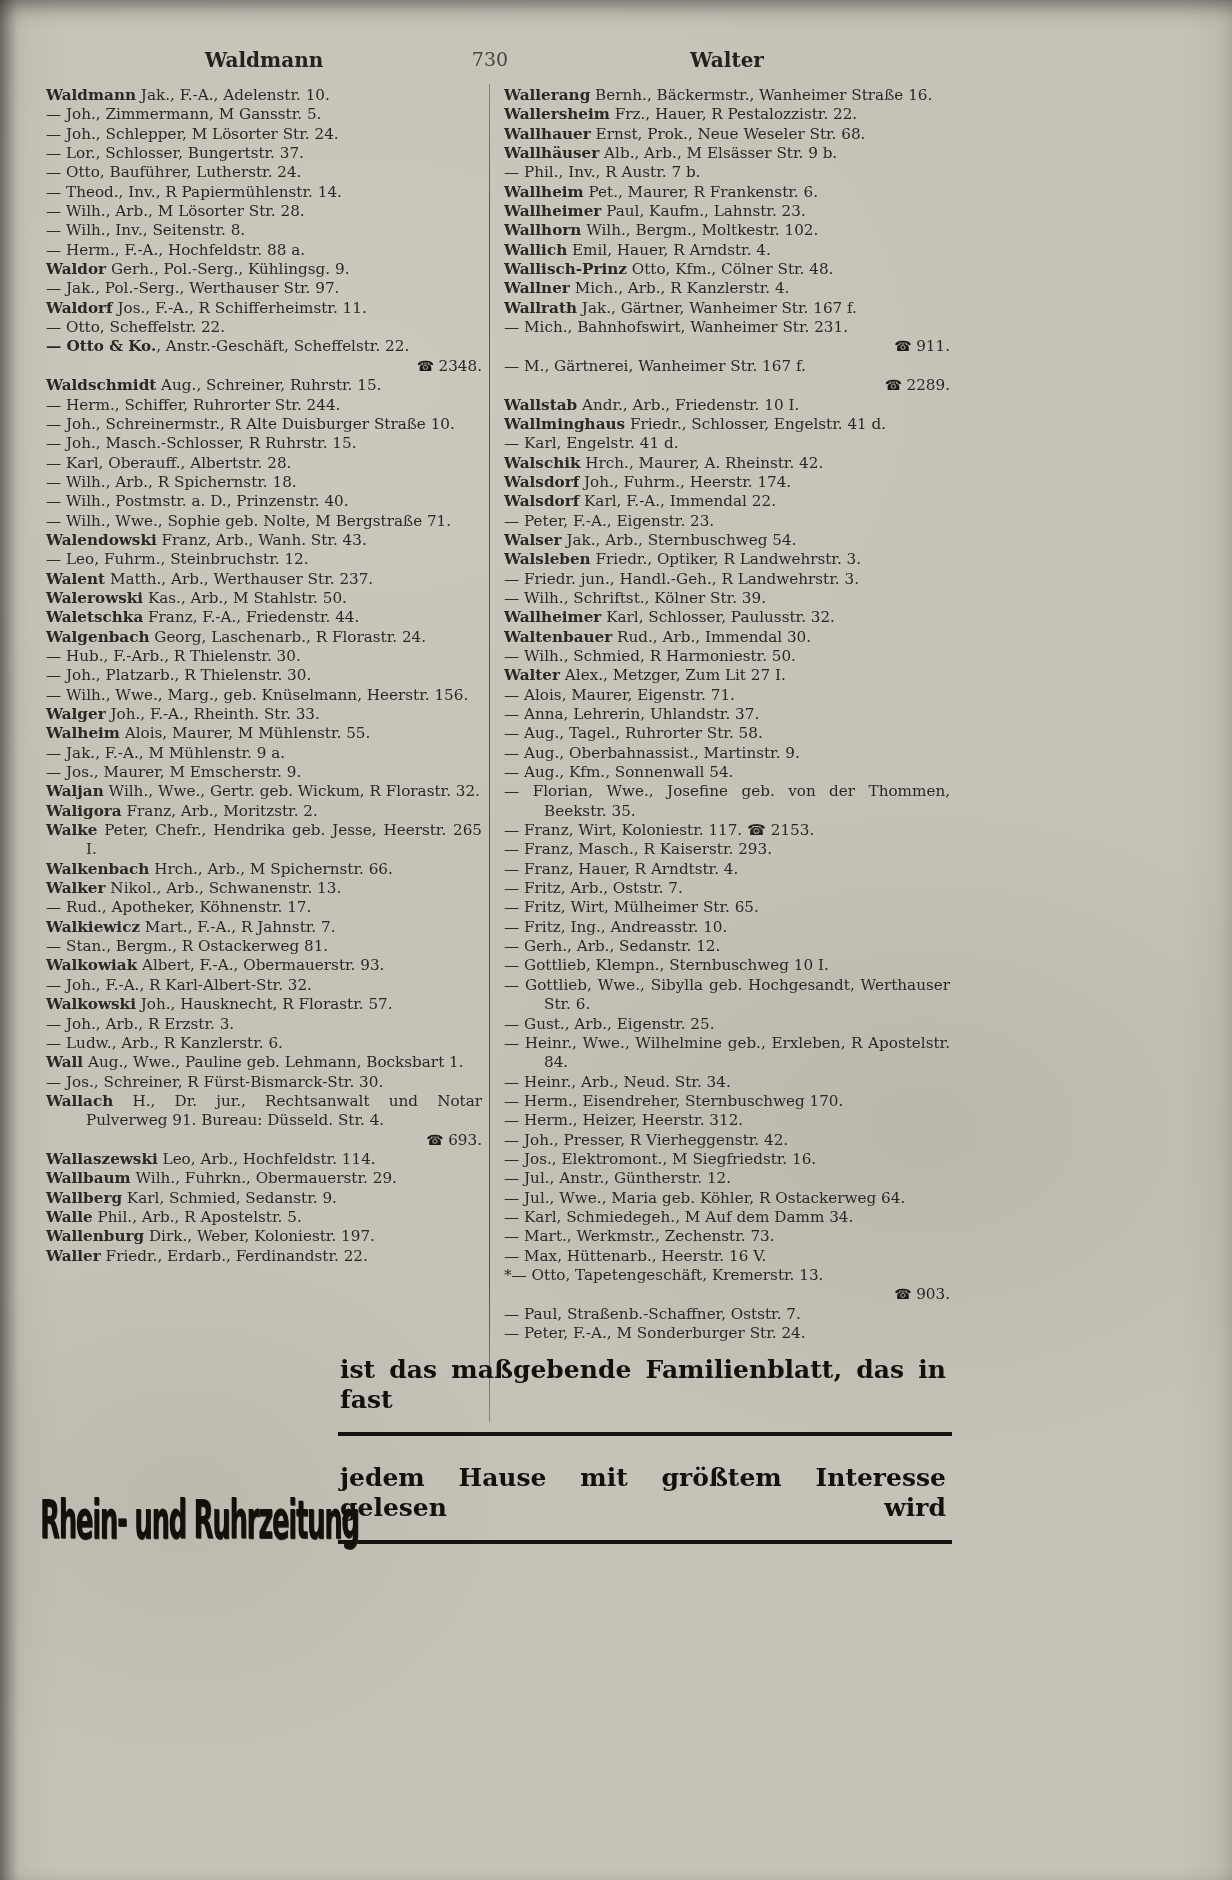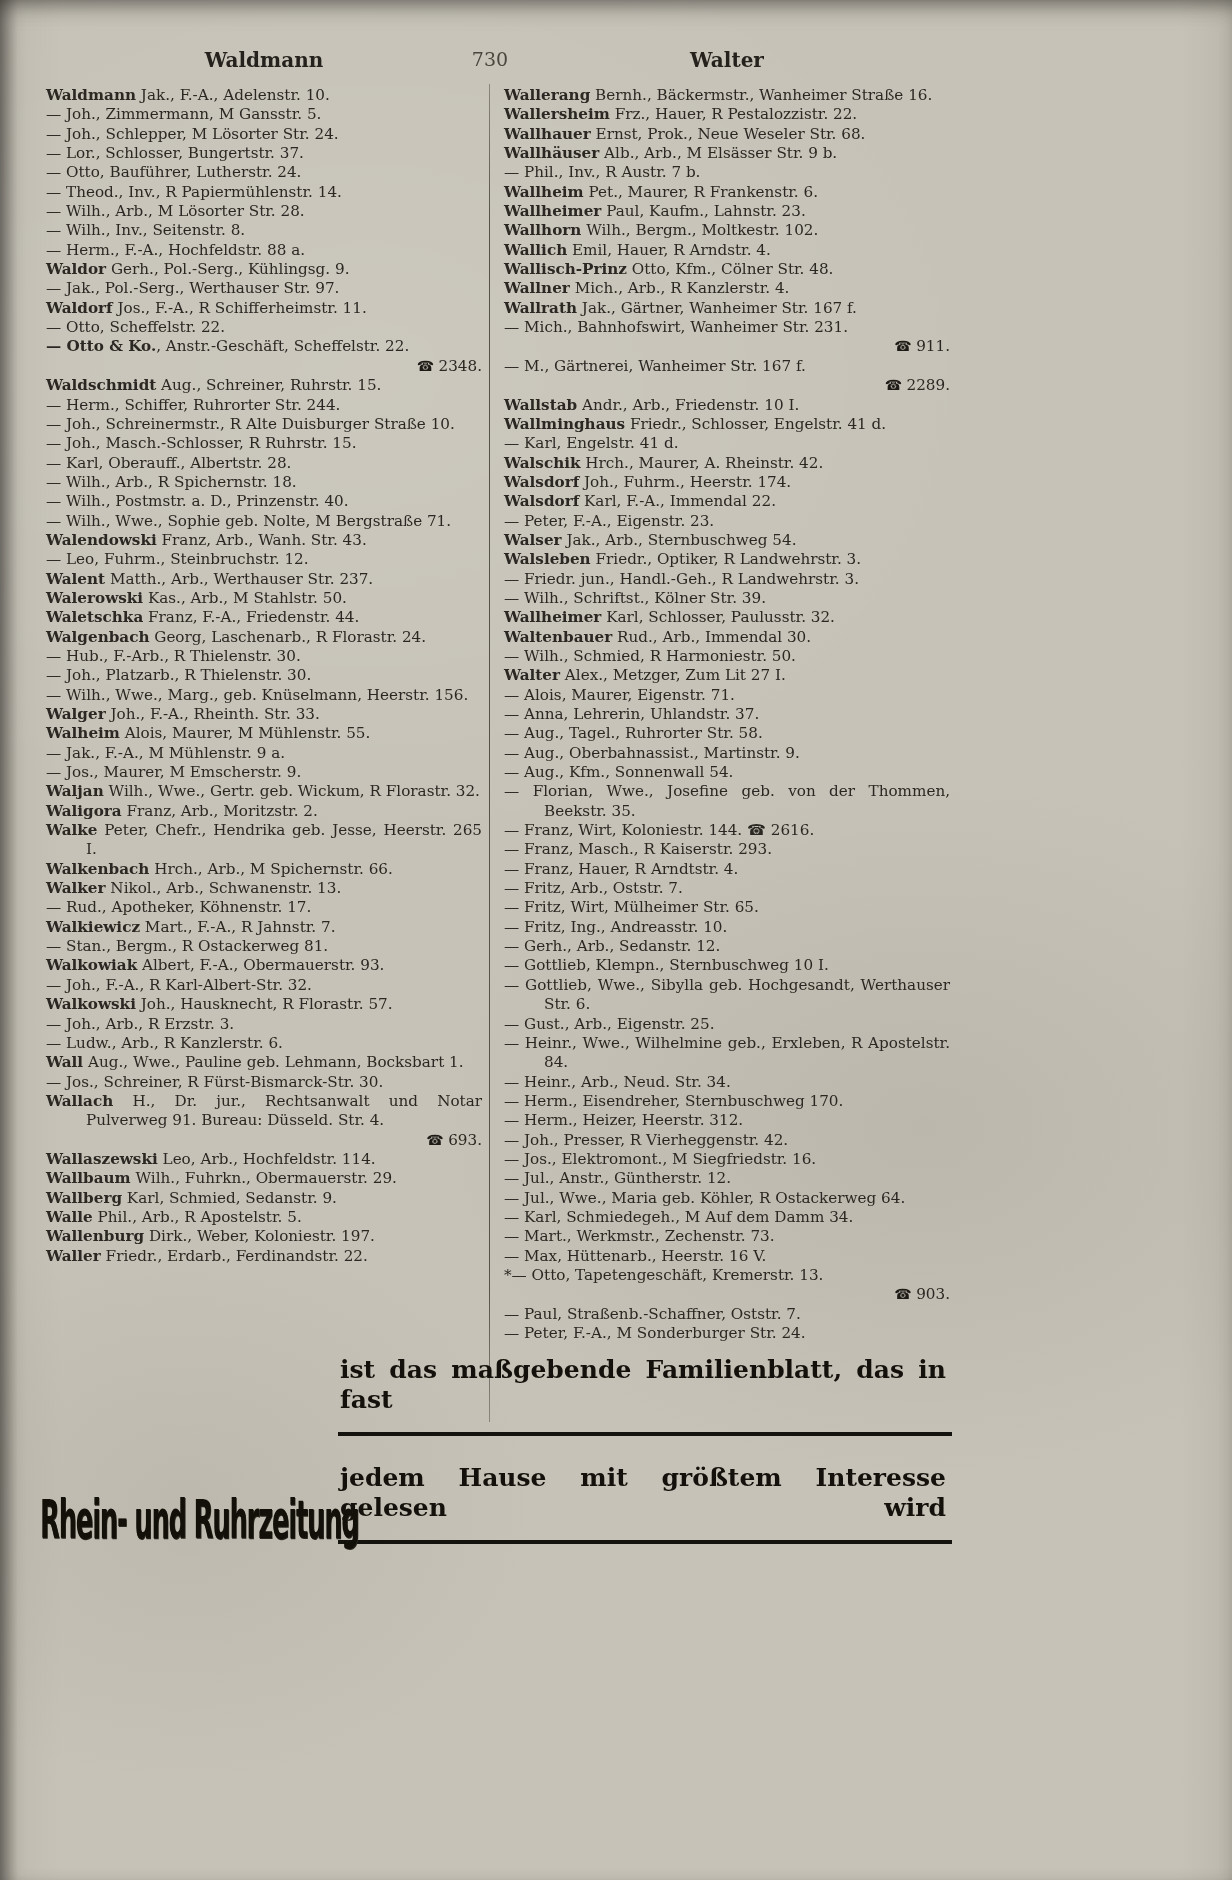--- a/index.html
+++ b/index.html
@@ -173,21 +173,21 @@
       <div class="entry"><span class="lead">Wallheimer</span><span> Karl, Schlosser, Paulusstr. 32.</span></div>
       <div class="entry"><span class="lead">Waltenbauer</span><span> Rud., Arb., Immendal 30.</span></div>
       <div class="entry"><span>— Wilh., Schmied, R Harmoniestr. 50.</span></div>
       <div class="entry"><span class="lead">Walter</span><span> Alex., Metzger, Zum Lit 27 I.</span></div>
       <div class="entry"><span>— Alois, Maurer, Eigenstr. 71.</span></div>
       <div class="entry"><span>— Anna, Lehrerin, Uhlandstr. 37.</span></div>
       <div class="entry"><span>— Aug., Tagel., Ruhrorter Str. 58.</span></div>
       <div class="entry"><span>— Aug., Oberbahnassist., Martinstr. 9.</span></div>
       <div class="entry"><span>— Aug., Kfm., Sonnenwall 54.</span></div>
       <div class="entry"><span>— Florian, Wwe., Josefine geb. von der Thommen, Beekstr. 35.</span></div>
-      <div class="entry"><span>— Franz, Wirt, Koloniestr. 144. ☎ 2616.</span></div>
+      <div class="entry"><span>— Franz, Wirt, Koloniestr. 117. ☎ 2153.</span></div>
       <div class="entry"><span>— Franz, Masch., R Kaiserstr. 293.</span></div>
       <div class="entry"><span>— Franz, Hauer, R Arndtstr. 4.</span></div>
       <div class="entry"><span>— Fritz, Arb., Oststr. 7.</span></div>
       <div class="entry"><span>— Fritz, Wirt, Mülheimer Str. 65.</span></div>
       <div class="entry"><span>— Fritz, Ing., Andreasstr. 10.</span></div>
       <div class="entry"><span>— Gerh., Arb., Sedanstr. 12.</span></div>
       <div class="entry"><span>— Gottlieb, Klempn., Sternbuschweg 10 I.</span></div>
       <div class="entry"><span>— Gottlieb, Wwe., Sibylla geb. Hochgesandt, Werthauser Str. 6.</span></div>
       <div class="entry"><span>— Gust., Arb., Eigenstr. 25.</span></div>
       <div class="entry"><span>— Heinr., Wwe., Wilhelmine geb., Erxleben, R Apostelstr. 84.</span></div>

